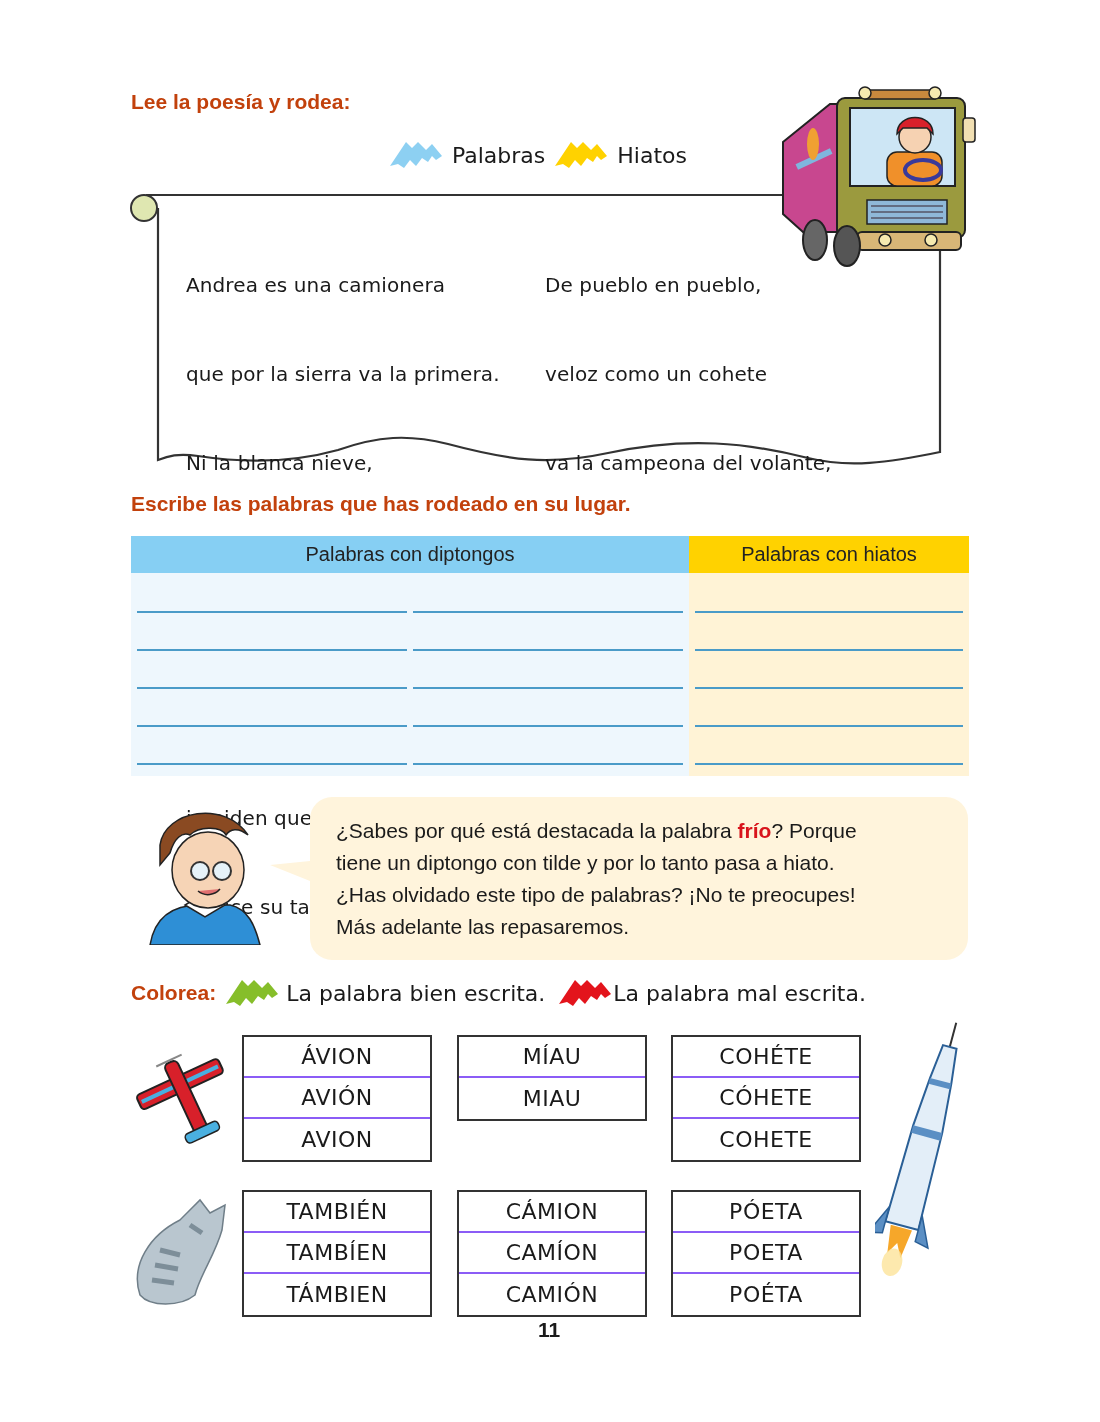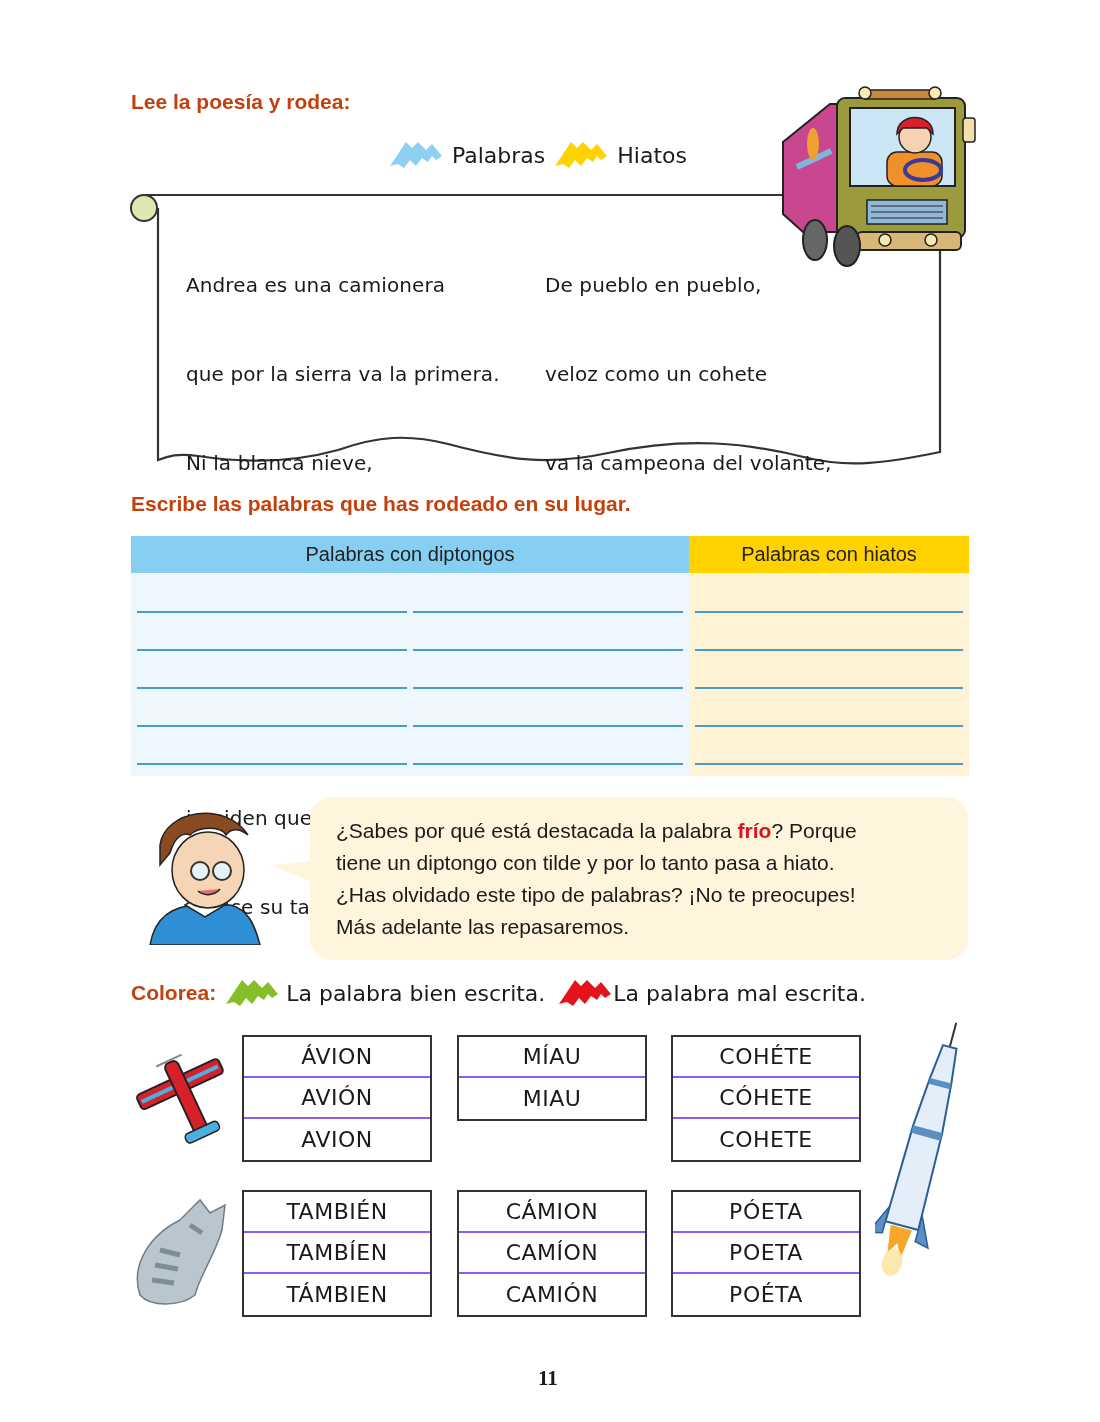--- a/index.html
+++ b/index.html
@@ -205,13 +205,13 @@
       <div class="wcell">CAMÍON</div>
       <div class="wcell">CAMIÓN</div>
     </div>
     <div class="wgroup hand" style="left: 671px; top: 1190px;">
       <div class="wcell">PÓETA</div>
       <div class="wcell">POETA</div>
       <div class="wcell">POÉTA</div>
     </div>
   </div>
 
-<div class="abs pagenum" style="left:538px; top:1366px;font-family:Liberation Serif, serif;">11</div>
+<div class="abs pagenum" style="left:538px; top:1318px;">11</div>
 
 </body></html>

